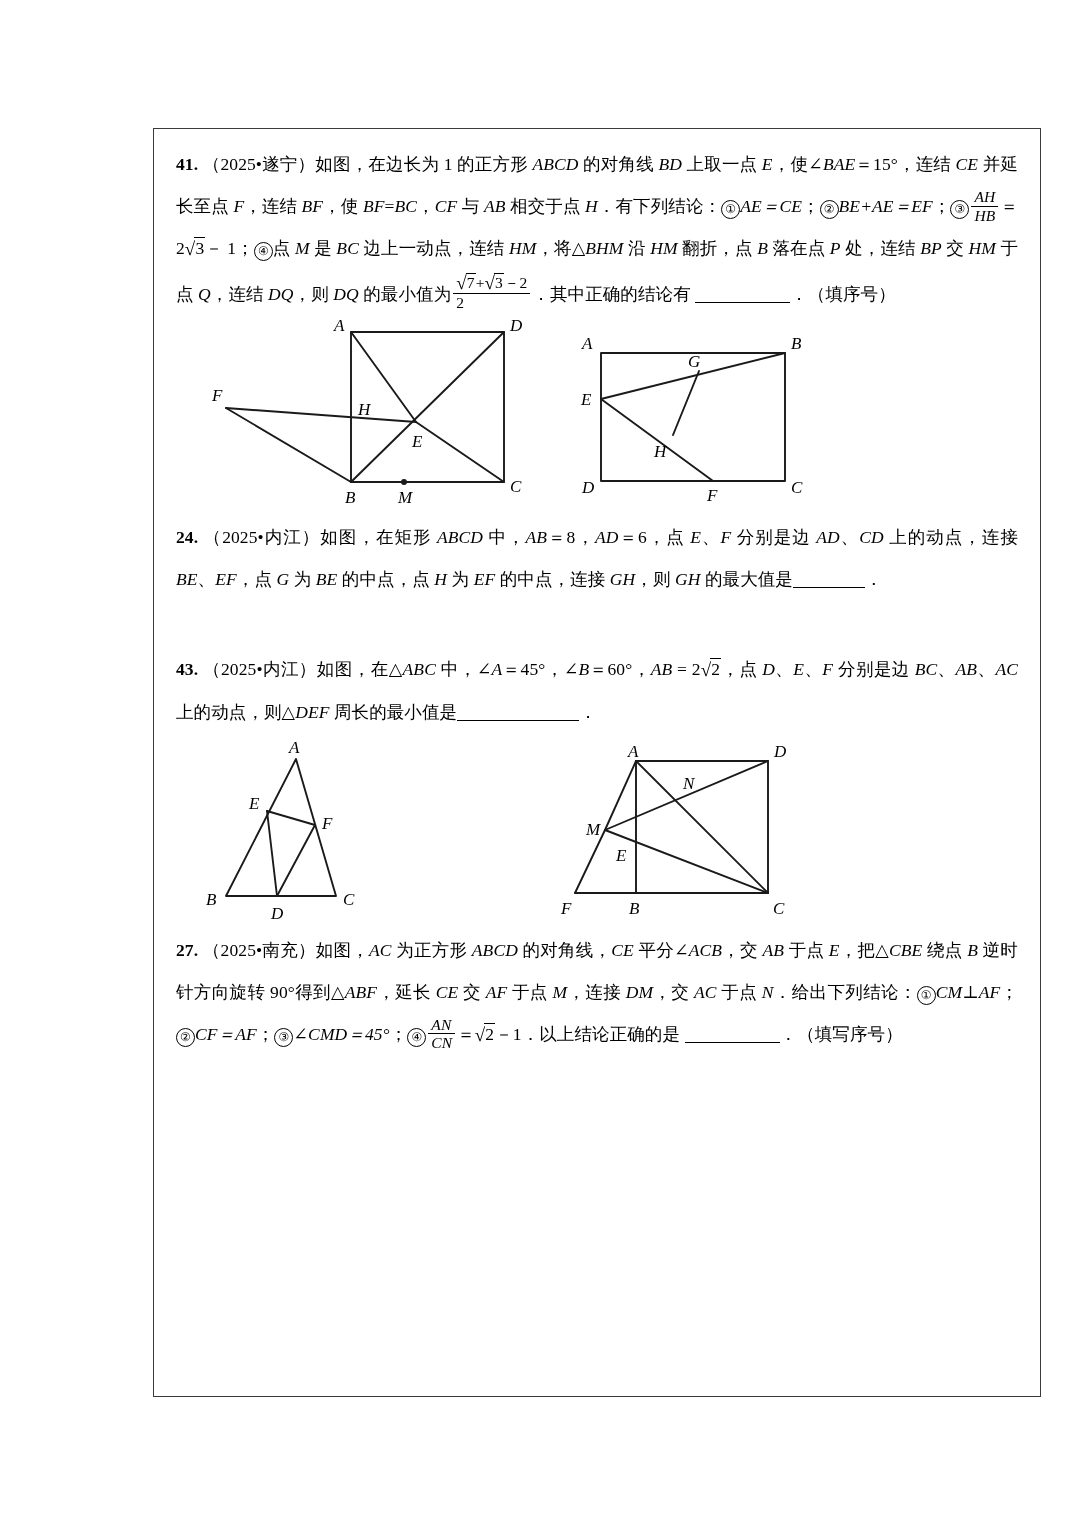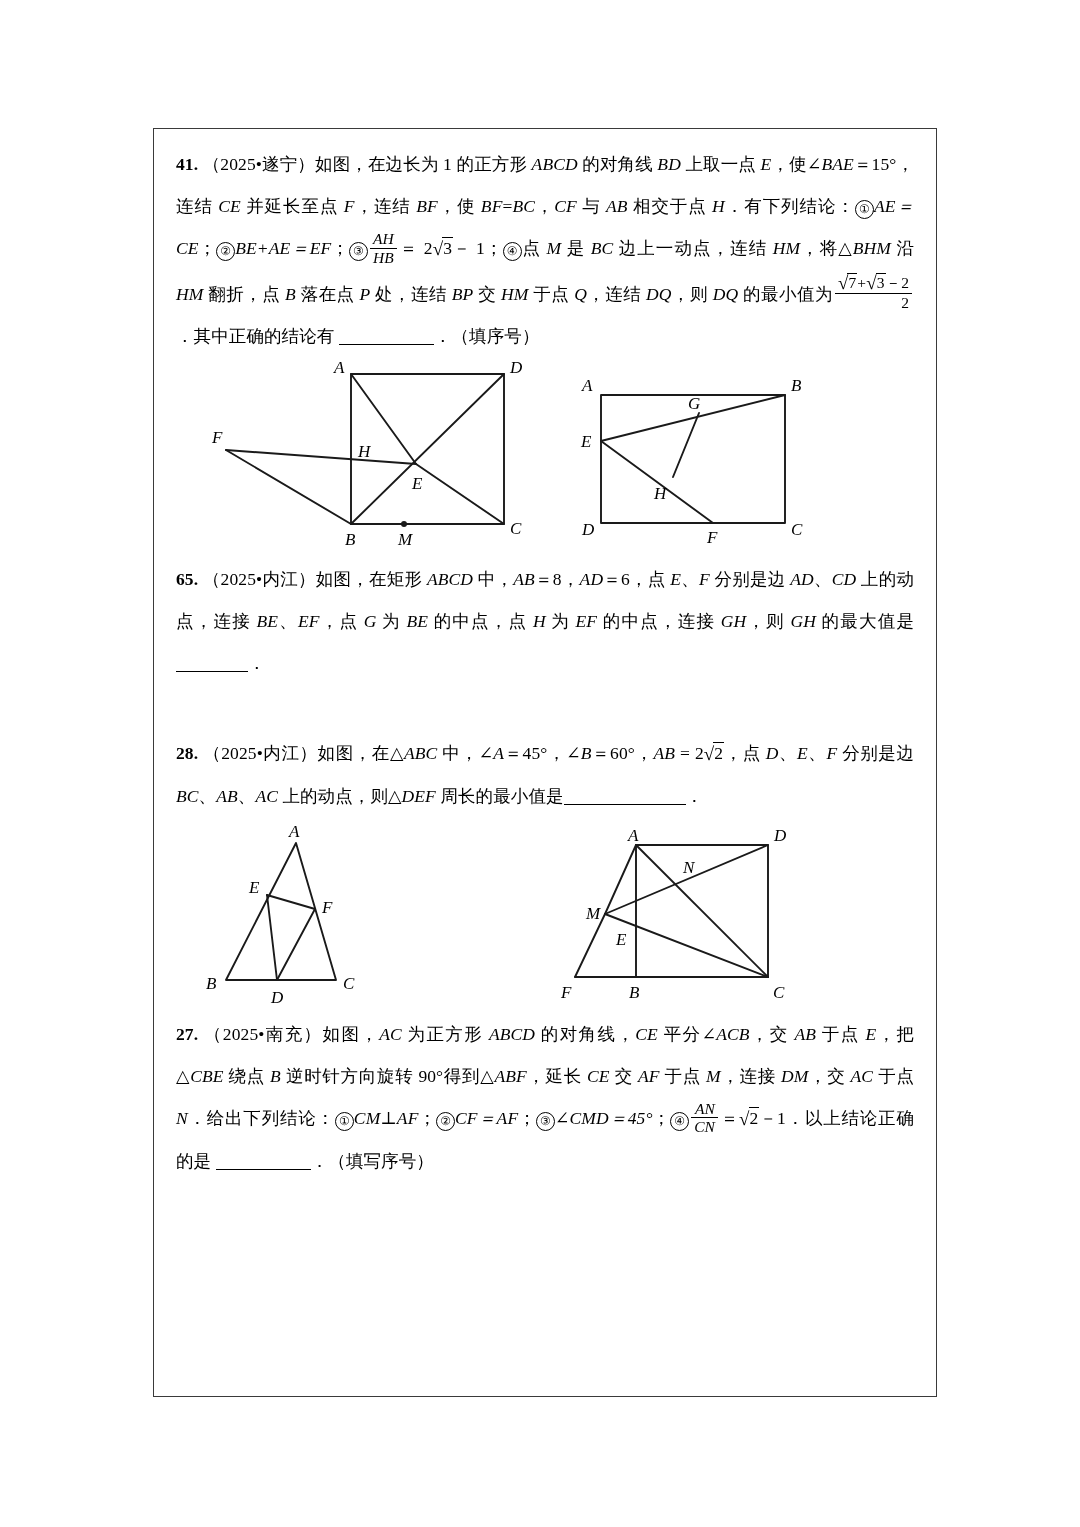--- a/index.html
+++ b/index.html
@@ -12,21 +12,21 @@
     height: 1527px;
     font-family: "Liberation Serif", "DejaVu Serif", serif;
     color: #000000;
     position: relative;
     overflow: hidden;
   }
   .page {
     position: absolute;
     left: 153px;
     top: 128px;
-    width: 784px;
+    width: 888px;
     height: 1269px;
     border: 1.5px solid #3a3a3a;
     box-sizing: border-box;
     background: #fff;
   }
   .inner {
     padding: 14px 22px 0 22px;
     box-sizing: border-box;
     height: 100%;
   }
@@ -52,21 +52,21 @@
     border: 1.2px solid #000;
     border-radius: 50%;
     text-align: center;
     font-size: 12px;
     font-style: normal;
     vertical-align: -1px;
   }
   .frac {
     display: inline-block;
     vertical-align: -0.55em;
-    text-align: right;
+    text-align: left;
     font-size: 15.5px;
     line-height: 1.12;
     margin: 2px 2px;
   }
   .frac .top {
     border-bottom: 1.3px solid #000;
     padding: 0 3px;
     display: block;
   }
   .frac .bot {
@@ -144,28 +144,28 @@
       <text class="lbl" x="405" y="88">E</text>
       <text class="lbl" x="406" y="176">D</text>
       <text class="lbl" x="615" y="176">C</text>
       <text class="lbl" x="512" y="50">G</text>
       <text class="lbl" x="478" y="140">H</text>
       <text class="lbl" x="531" y="184">F</text>
     </svg>
   </div>
 
   <div class="prob" style="margin-top:4px">
-    <span class="num">65.</span>
+    <span class="num">24.</span>
     <span>（2025•内江）</span><span>如图，在矩形 </span><span class="mi">ABCD</span><span> 中，</span><span class="mi">AB</span><span>＝8，</span><span class="mi">AD</span><span>＝6，点 </span><span class="mi">E</span><span>、</span><span class="mi">F</span><span> 分别是边 </span><span class="mi">AD</span><span>、</span><span class="mi">CD</span><span> 上的动点，连接 </span><span class="mi">BE</span><span>、</span><span class="mi">EF</span><span>，点 </span><span class="mi">G</span><span> 为 </span><span class="mi">BE</span><span> 的中点，点 </span><span class="mi">H</span><span> 为 </span><span class="mi">EF</span><span> 的中点，连接 </span><span class="mi">GH</span><span>，则 </span><span class="mi">GH</span><span> 的最大值是</span><span class="blank" style="width:72px"></span><span>．</span>
   </div>
 
   <div style="height:48px"></div>
 
   <div class="prob">
-    <span class="num">28.</span>
+    <span class="num">43.</span>
     <span>（2025•内江）</span><span>如图，在△</span><span class="mi">ABC</span><span> 中，∠</span><span class="mi">A</span><span>＝45°，∠</span><span class="mi">B</span><span>＝60°，</span><span class="mi">AB</span><span> = 2</span><span class="sqrt"><span class="rad">√</span><span class="rnd">2</span></span><span>，点 </span><span class="mi">D</span><span>、</span><span class="mi">E</span><span>、</span><span class="mi">F</span><span> 分别是边 </span><span class="mi">BC</span><span>、</span><span class="mi">AB</span><span>、</span><span class="mi">AC</span><span> 上的动点，则△</span><span class="mi">DEF</span><span> 周长的最小值是</span><span class="blank" style="width:122px"></span><span>．</span>
   </div>
 
   <div class="figrow" style="height:190px;margin-top:6px">
     <svg width="730" height="190" viewBox="0 0 730 190">
       <g fill="none" stroke="#1a1a1a" stroke-width="1.9" stroke-linejoin="round" stroke-linecap="round">
         <polygon points="120,20 50,157 160,157"></polygon>
         <line x1="91" y1="72" x2="139" y2="86"></line>
         <line x1="91" y1="72" x2="101" y2="157"></line>
         <line x1="139" y1="86" x2="101" y2="157"></line>

